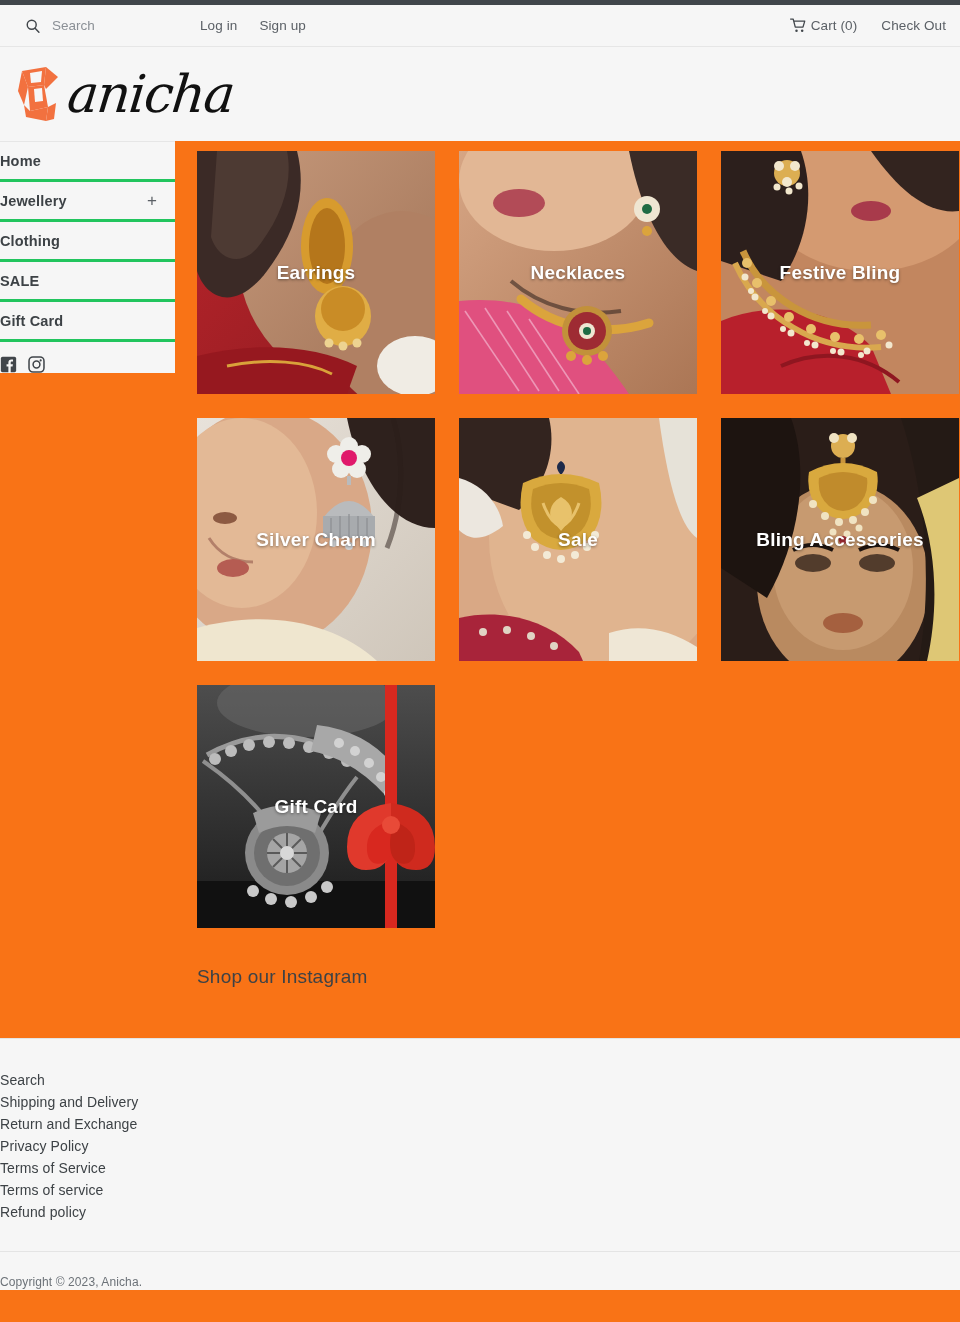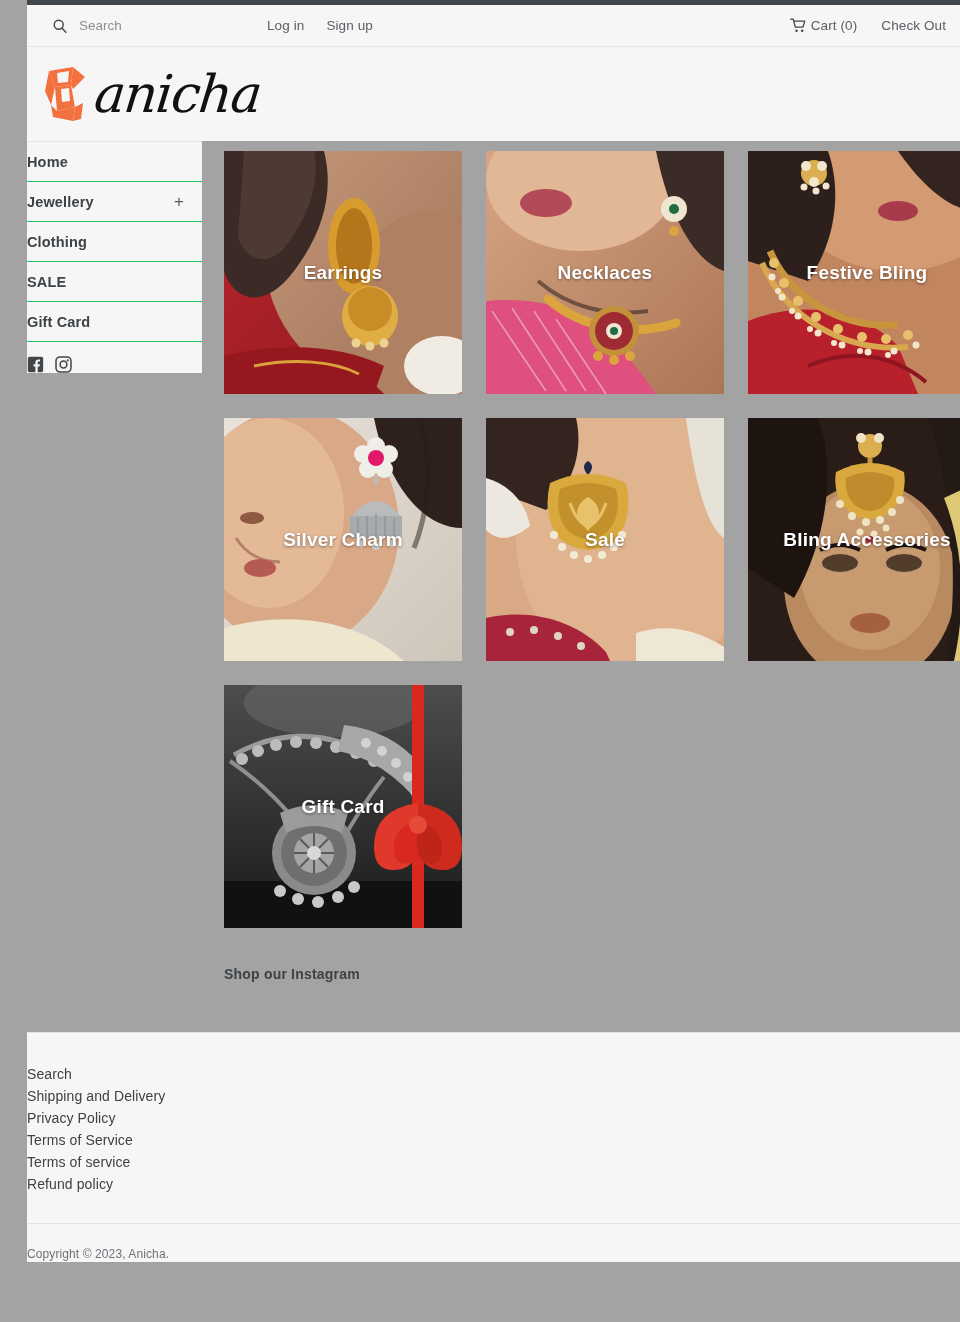--- a/index.html
+++ b/index.html
@@ -5,21 +5,21 @@
 <style>
   * { box-sizing: border-box; margin: 0; padding: 0; }
   html, body {
     width: 960px;
     height: 1322px;
     overflow: hidden;
     background: #f6f6f6;
     font-family: "Liberation Sans", sans-serif;
     color: #3d4246;
   }
-  .page { position: relative; width: 960px; height: 1322px; background: #a3a3a3; padding-left: 27px; }
+  .page { position: relative; width: 960px; height: 1322px; background: #f97316; }
 
   
   .topstrip {
     height: 5px;
     background: #41464b;
     width: 100%;
   }
 
   
   .utilbar {
@@ -43,21 +43,21 @@
     border: none;
     background: transparent;
     font-family: "Liberation Sans", sans-serif;
     font-size: 13.5px;
     color: #3d4246;
     outline: none;
     width: 120px;
     padding: 0;
   }
   .search-input::placeholder { color: #8b9096; }
-  .acct-links { display: flex; align-items: flex-start; gap: 22px; margin-left: 40px; }
+  .acct-links { display: flex; align-items: flex-start; gap: 22px; }
   .util-link {
     font-size: 13.5px;
     color: #5b6066;
     text-decoration: none;
     letter-spacing: .1px;
   }
   .util-right {
     margin-left: auto;
     display: flex;
     align-items: center;
@@ -92,21 +92,21 @@
 
   
   .sidebar {
     width: 175px;
     flex: none;
     padding-left: 0;
     background: #f6f6f6;
   }
   .nav-list { list-style: none; border-top: 1px solid #e6e6e6; }
   .nav-item {
-    border-bottom: 1px solid #22c55e;
+    border-bottom: 3px solid #22c55e;
     height: 40px;
     display: flex;
     align-items: center;
     padding: 0 18px 0 0;
   }
   .nav-link {
     font-size: 14.5px;
     color: #3d4246;
     text-decoration: none;
     flex: 1;
@@ -161,23 +161,23 @@
     color: #fff;
     font-size: 19px;
     font-weight: 700;
     letter-spacing: .2px;
     white-space: nowrap;
     text-shadow: 0 1px 3px rgba(0,0,0,.45);
     z-index: 3;
   }
 
   .shop-insta {
-    font-size: 14px;
+    font-size: 19px;
     color: #3d4246;
-    font-weight: 700;
+    font-weight: 400;
     letter-spacing: .2px;
     padding: 38px 0 0 0;
   }
 
   
   .footer {
     margin-top: 50px;
     border-top: 1px solid #e4e4e4;
     padding: 30px 0 0 0;
     background: #f6f6f6;
@@ -596,20 +596,21 @@
       </div>
 
       <div class="shop-insta">Shop our Instagram</div>
     </main>
   </div>
 
   <footer class="footer">
     <ul class="footer-links">
       <li><a class="footer-link" href="#">Search</a></li>
       <li><a class="footer-link" href="#">Shipping and Delivery</a></li>
+      <li><a class="footer-link" href="#">Return and Exchange</a></li>
       <li><a class="footer-link" href="#">Privacy Policy</a></li>
       <li><a class="footer-link" href="#">Terms of Service</a></li>
       <li><a class="footer-link" href="#">Terms of service</a></li>
       <li><a class="footer-link" href="#">Refund policy</a></li>
     </ul>
 
     <div class="footer-bottom">
       <span class="copyright">Copyright © 2023, Anicha.</span>
     </div>
   </footer>

